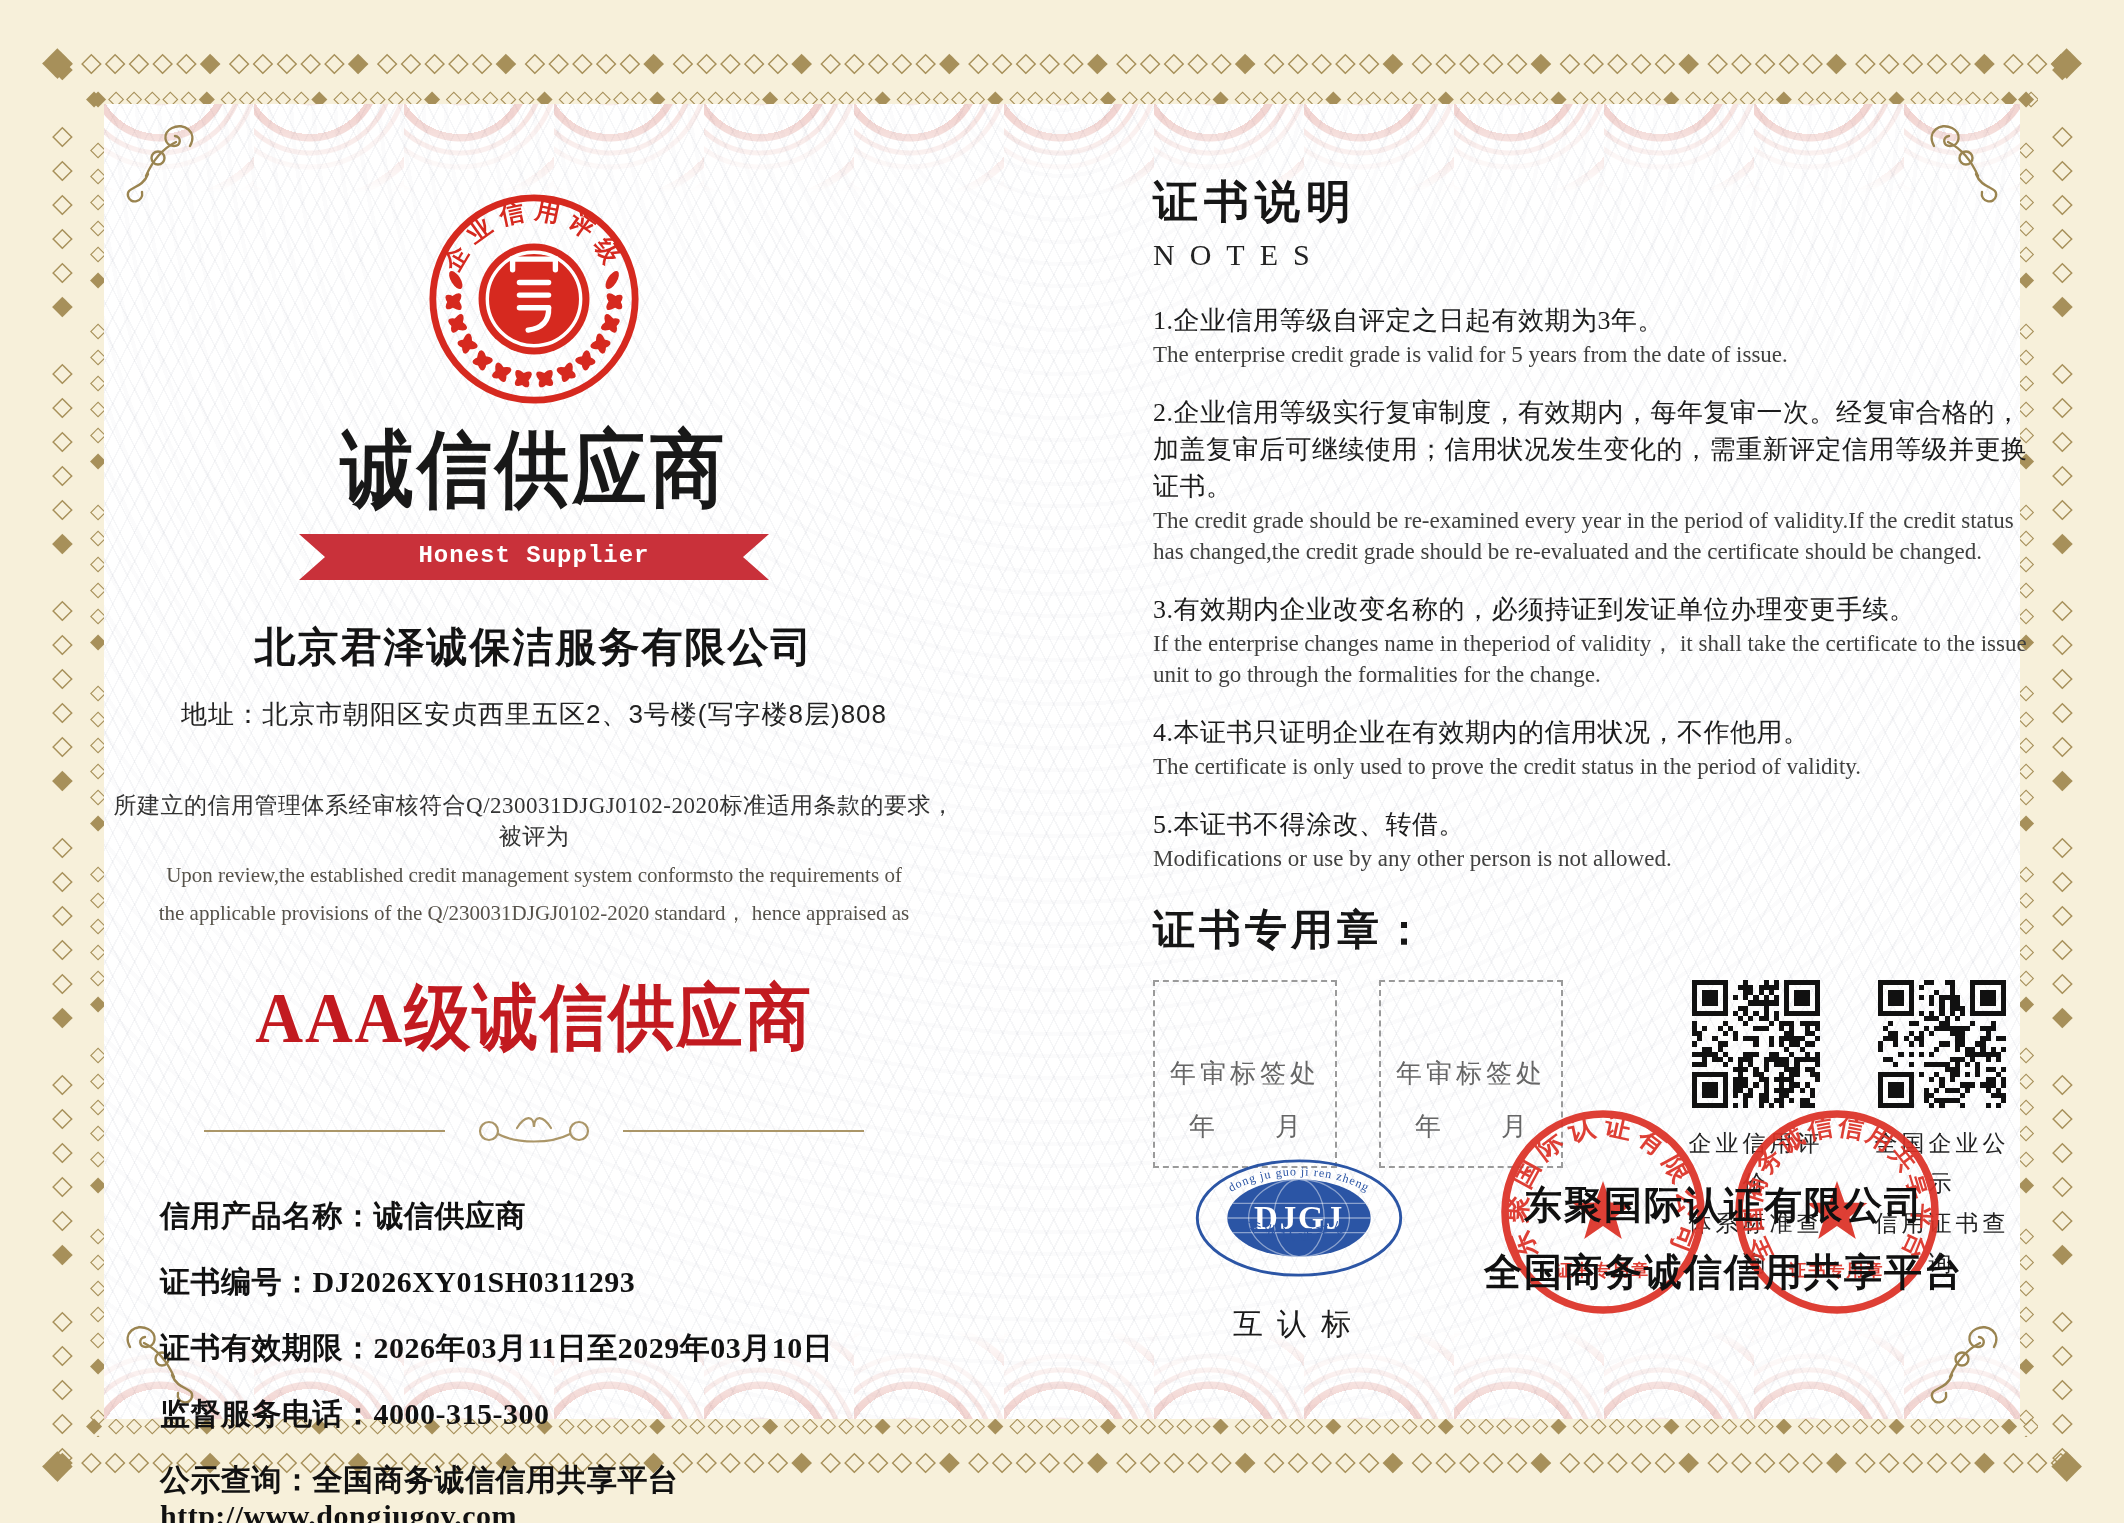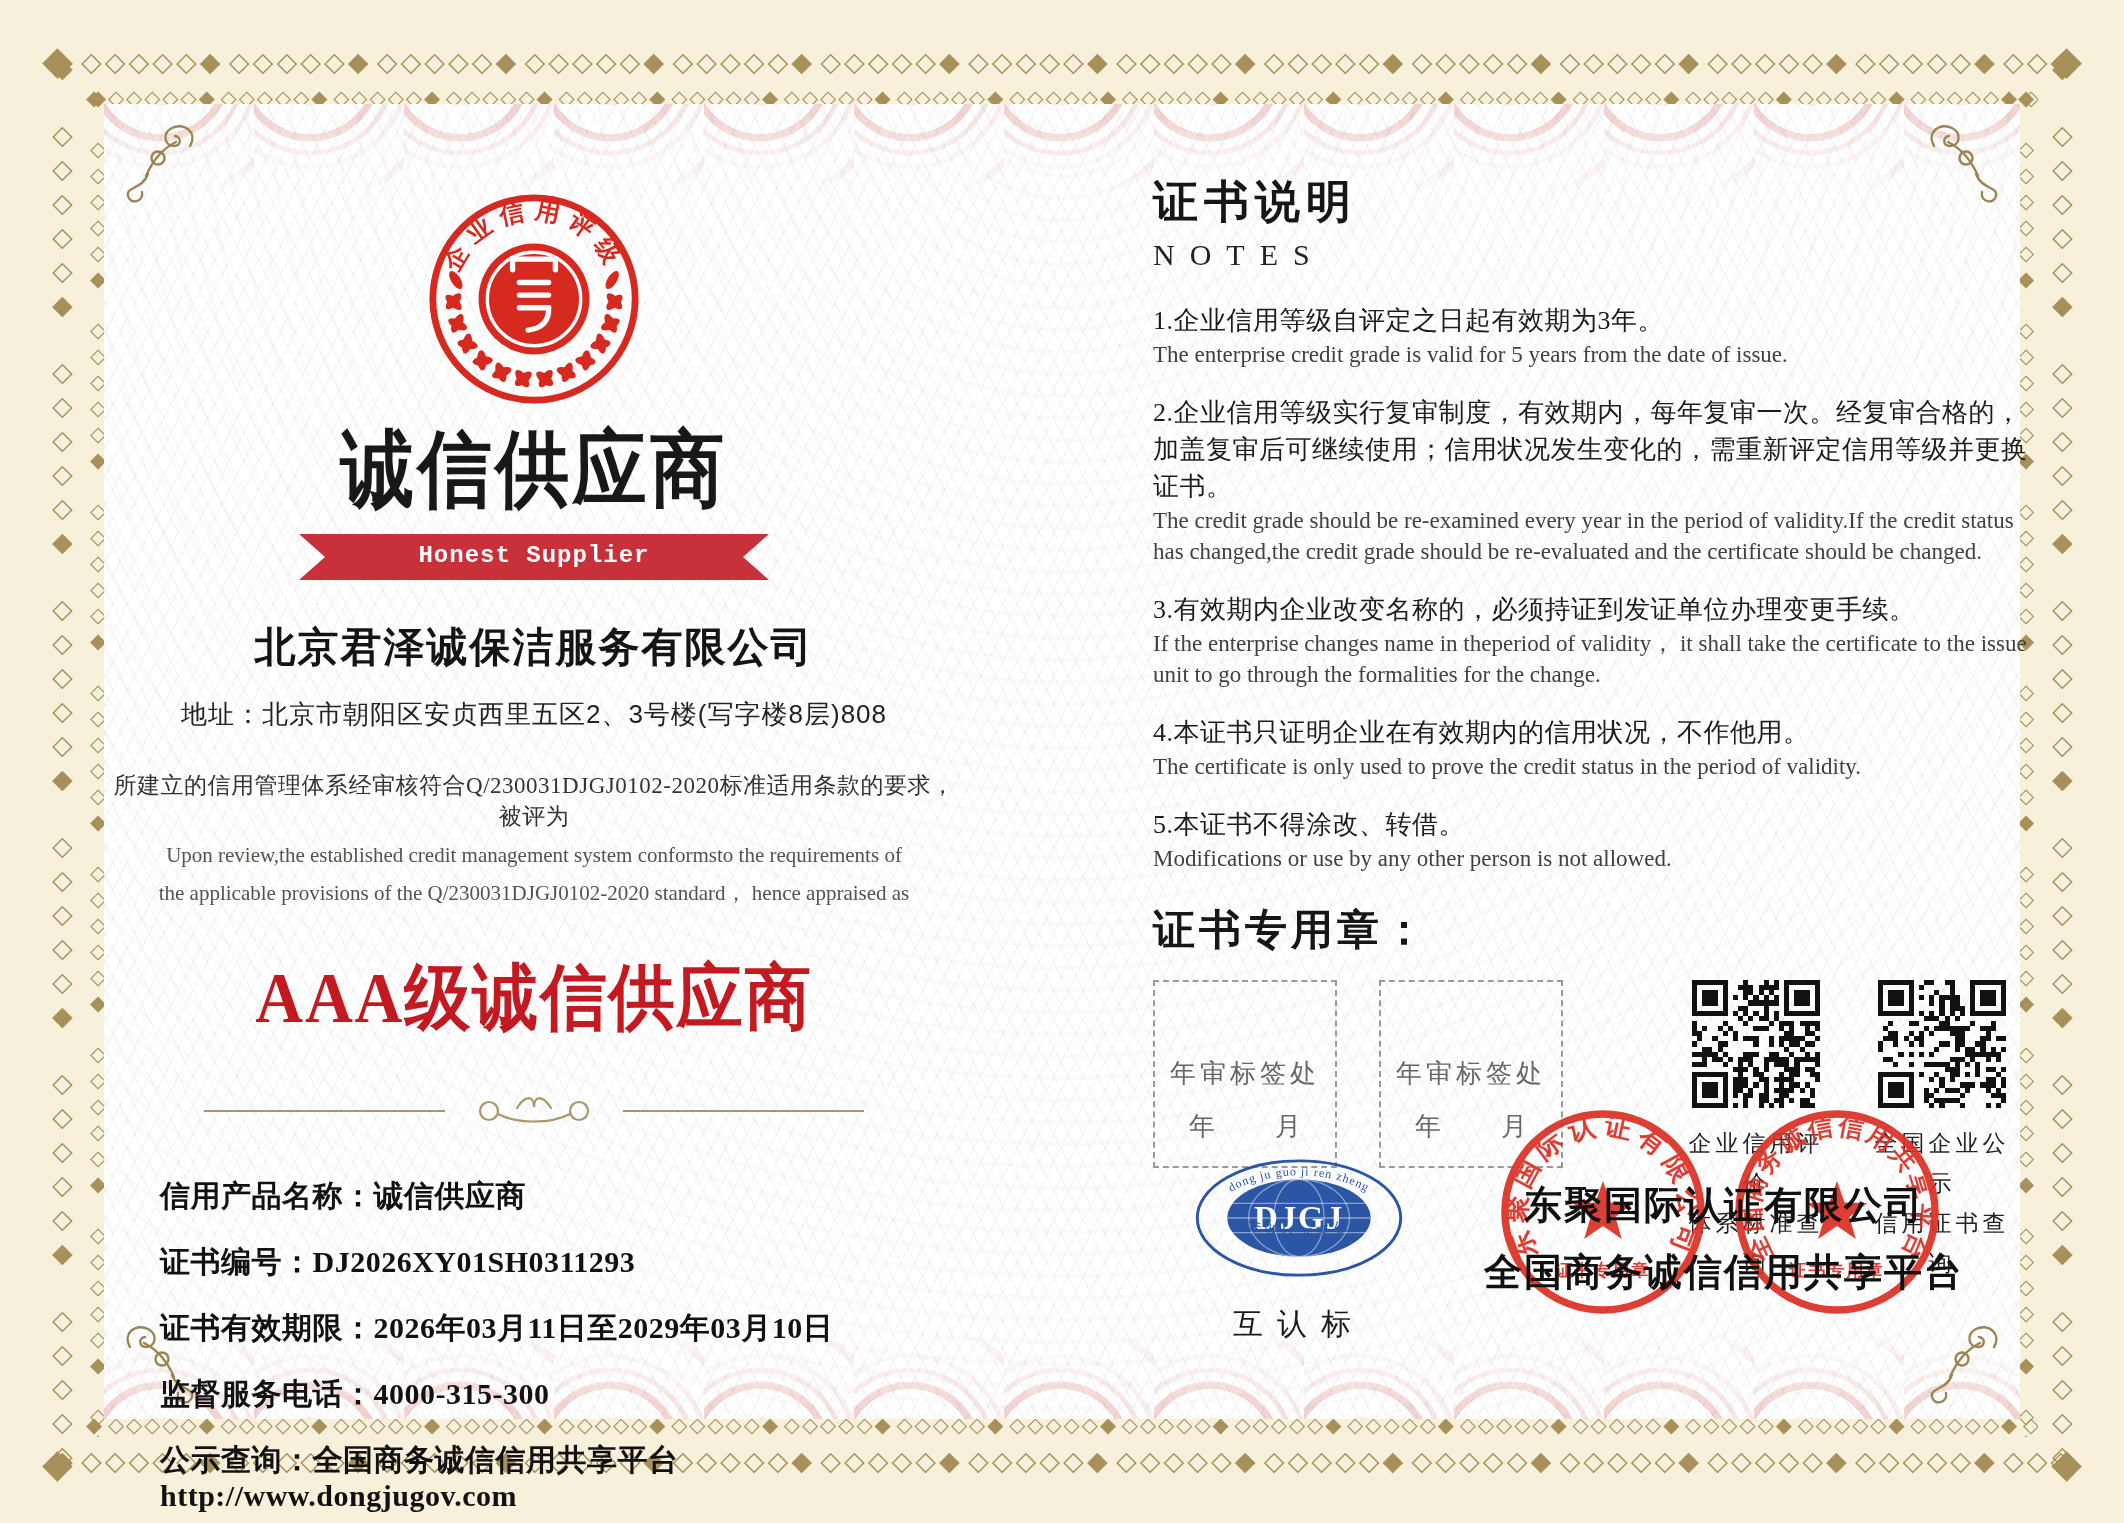--- a/index.html
+++ b/index.html
@@ -44,21 +44,21 @@
   .lcol{position:absolute;left:0;top:88px;width:860px;text-align:center;}
   .emblem{width:214px;height:214px;margin:0 auto;display:block;}
   .title{margin-top:16px;font-family:"Liberation Serif","DejaVu Serif",serif;font-weight:bold;
     font-size:84px;color:#181818;letter-spacing:4px;line-height:96px;transform:scaleX(.88);transform-origin:center;}
   .ribbon{position:relative;width:470px;height:46px;margin:16px auto 0;background:#c9313a;
     clip-path:polygon(0 0,100% 0,calc(100% - 26px) 50%,100% 100%,0 100%,26px 50%);}
   .ribbon span{display:block;line-height:44px;color:#ffffff;font-family:Liberation Mono, monospace;
     font-weight:bold;font-size:24px;letter-spacing:1px;}
   .company{margin-top:40px;font-size:41px;font-weight:bold;color:#141414;letter-spacing:2px;}
   .address{margin-top:22px;font-size:26px;color:#222222;letter-spacing:1px;}
-  .appr{margin-top:38px;}
+  .appr{margin-top:58px;}
   .appr .zh{font-size:23px;color:#333333;font-family:"Liberation Serif","DejaVu Serif",serif;letter-spacing:.5px;}
   .appr .en{font-size:21px;color:#56524a;font-family:"Liberation Serif","DejaVu Serif",serif;line-height:30px;margin-top:8px;}
   .grade{margin-top:42px;font-family:"Liberation Serif","DejaVu Serif",serif;font-weight:bold;
     font-size:72px;color:#c21a20;letter-spacing:2px;transform:scaleX(.92);transform-origin:center;}
   .divider{display:flex;align-items:center;width:660px;margin:44px auto 0;}
   .divider .ln{flex:1;height:2px;background:#ab9668;}
   .divider svg{width:150px;height:42px;margin:0 14px;}
   .details{margin-top:46px;text-align:left;padding-left:56px;font-family:"Liberation Serif","DejaVu Serif",serif;}
   .drow{font-size:30px;font-weight:bold;color:#111111;line-height:36px;margin-bottom:30px;letter-spacing:.5px;}
 

